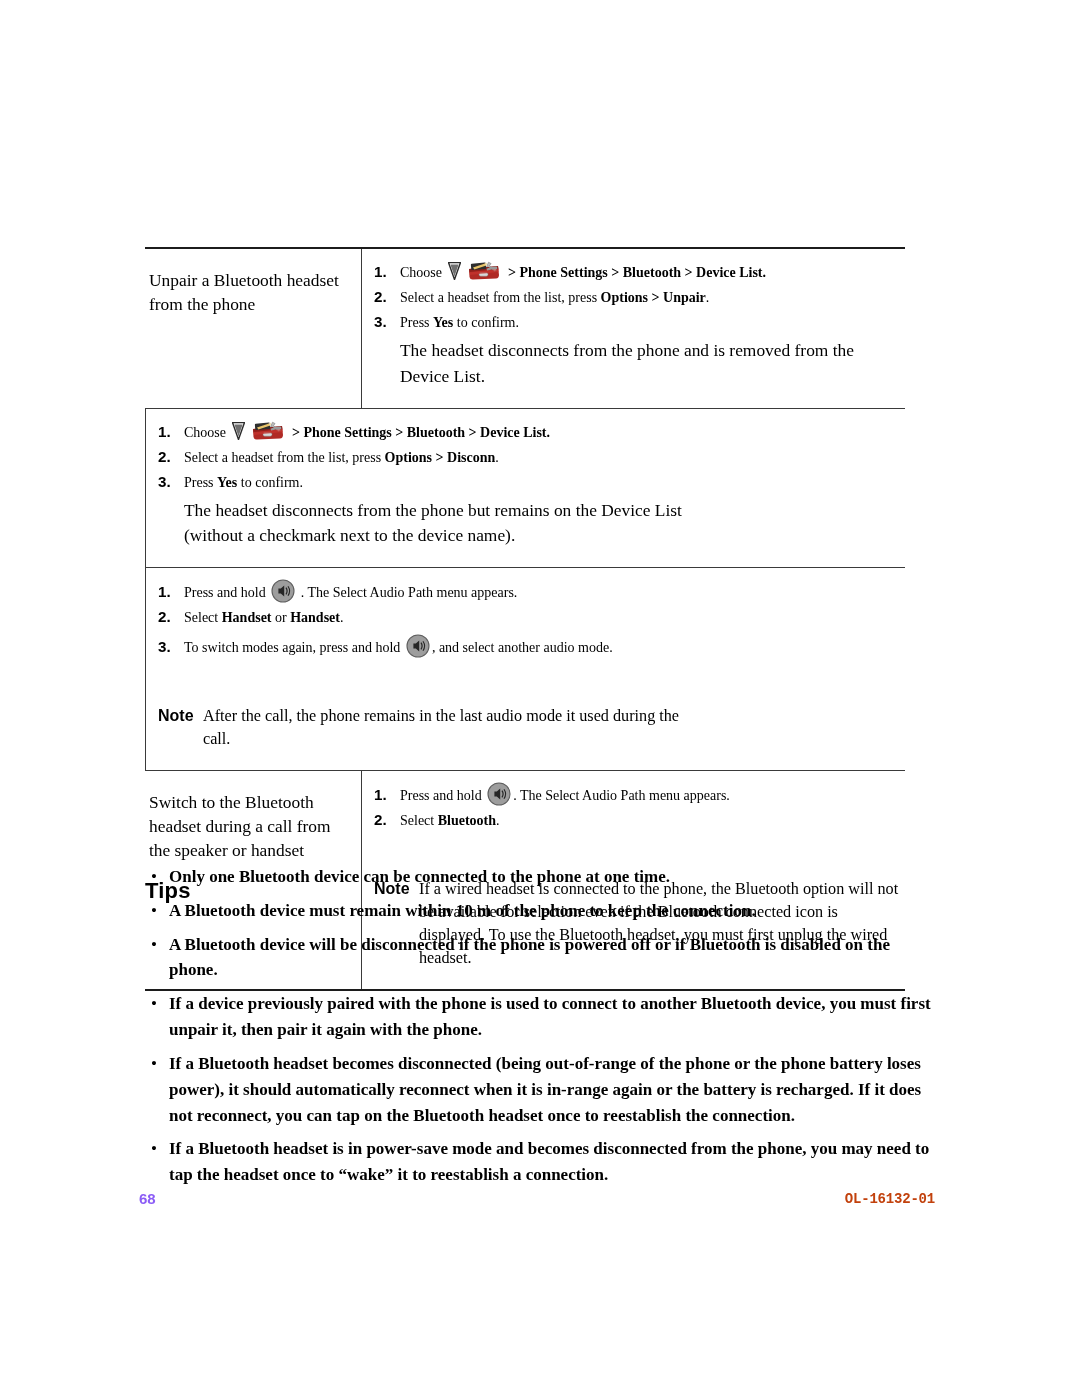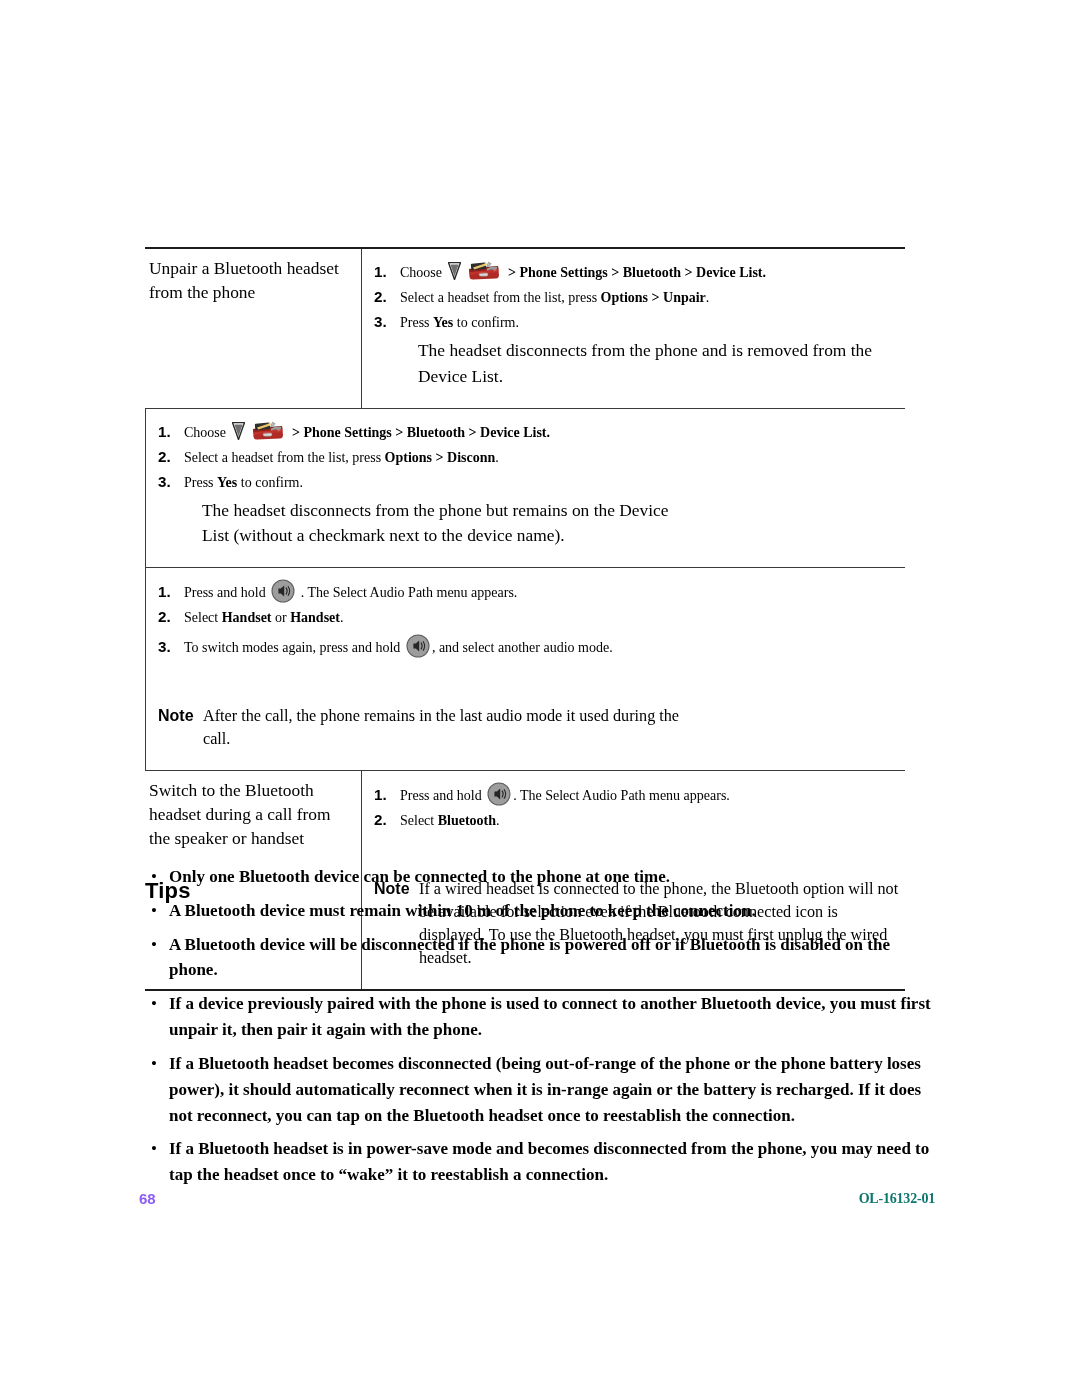--- a/index.html
+++ b/index.html
@@ -36,21 +36,21 @@
   }
   .proc-table .row.first {
     border-top: 2px solid #1c1c1c;
   }
   .proc-table .row.last {
     border-bottom: 2px solid #1c1c1c;
   }
   .col-left {
     width: 216px;
     box-sizing: border-box;
-    padding: 7px 14px 14px 4px;
+    padding: 19px 14px 14px 4px;
     font-size: 17.4px;
     line-height: 1.40;
   }
   .col-right {
     width: 544px;
     box-sizing: border-box;
     border-left: 1px solid #3a3a3a;
     padding: 11px 6px 14px 0px;
   }
 
@@ -78,21 +78,21 @@
     width: 57px;
     flex: 0 0 57px;
     font-size: 16px;
   }
   .step.note .step-body {
     font-size: 16.2px;
     line-height: 1.42;
     margin-top: 42px;
   }
   .cont {
-    margin-left: 56px;
+    margin-left: 38px;
     font-size: 17.4px;
     line-height: 1.44;
     margin-bottom: 5px;
   }
   b, .b { font-weight: bold; }
 
   
   .ico {
     display: inline-block;
     vertical-align: -3px;
@@ -159,24 +159,24 @@
     top: 1190px;
     font-family: "Liberation Sans", sans-serif;
     font-weight: bold;
     font-size: 15px;
     color: #8b5cf6;
   }
   .footer-doc {
     position: absolute;
     right: 145px;
     top: 1191px;
-    font-family: Liberation Serif, serif;
+    font-family: Liberation Mono, monospace;
     font-weight: bold;
     font-size: 14px;
-    color: #0f766e;
+    color: #c2410c;
     letter-spacing: -0.2px;
   }
 </style>
 </head>
 <body>
 
 <div class="page">
 
   <div class="proc-table" id="proc-table">
       <div class="row first">

